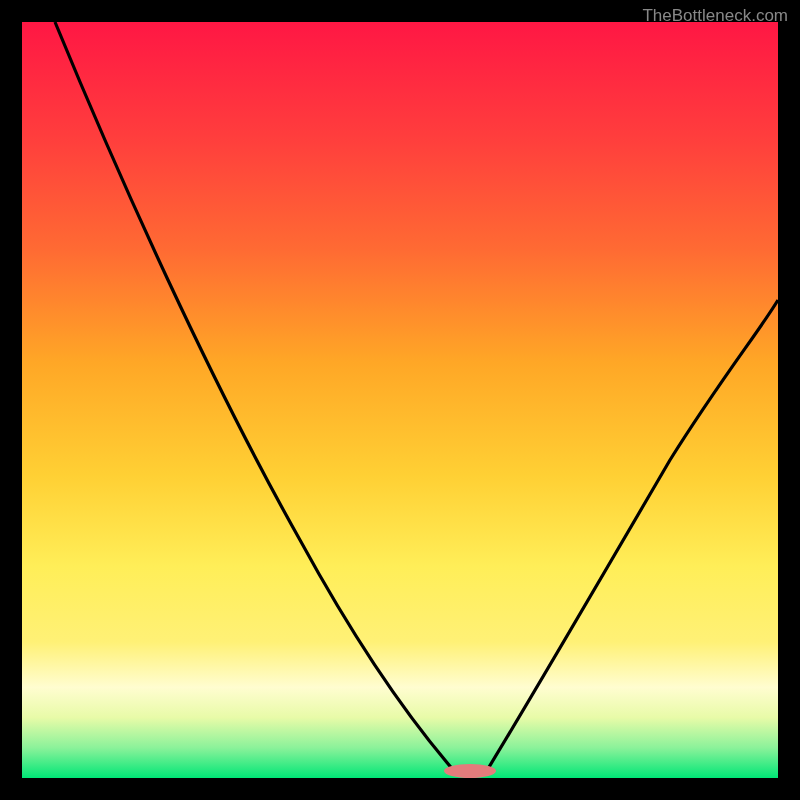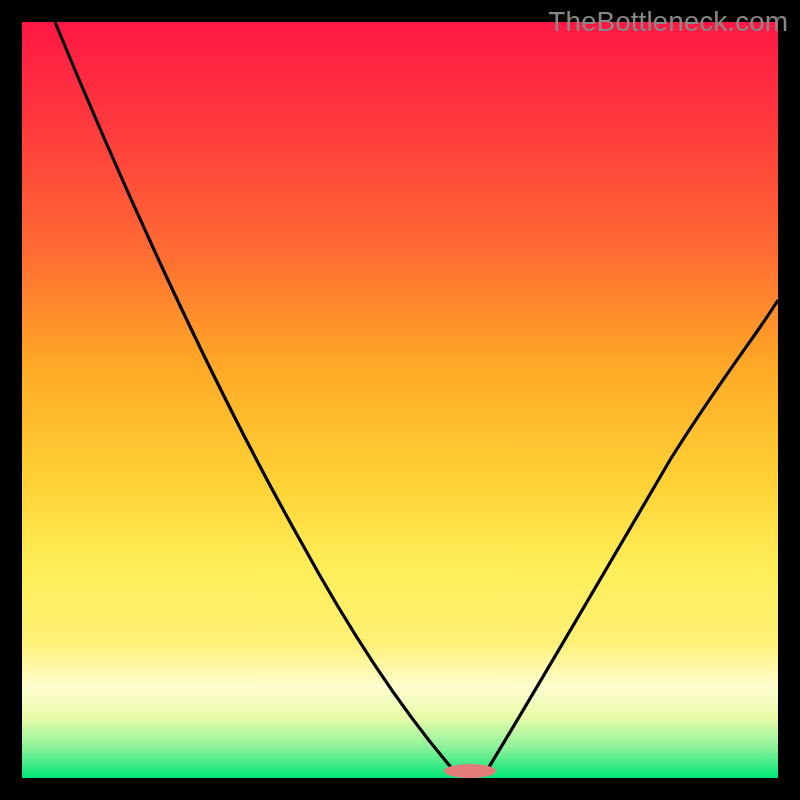--- a/index.html
+++ b/index.html
@@ -16,21 +16,21 @@
     top: 0;
     left: 0;
     width: 800px;
     height: 800px;
   }
   .watermark {
     position: absolute;
     top: 6px;
     right: 12px;
     color: #888;
-    font-size: 28px;
+    font-size: 17px;
     font-weight: 500;
     z-index: 10;
   }
   svg {
     display: block;
   }
 </style>
 </head>
 <body>
 

